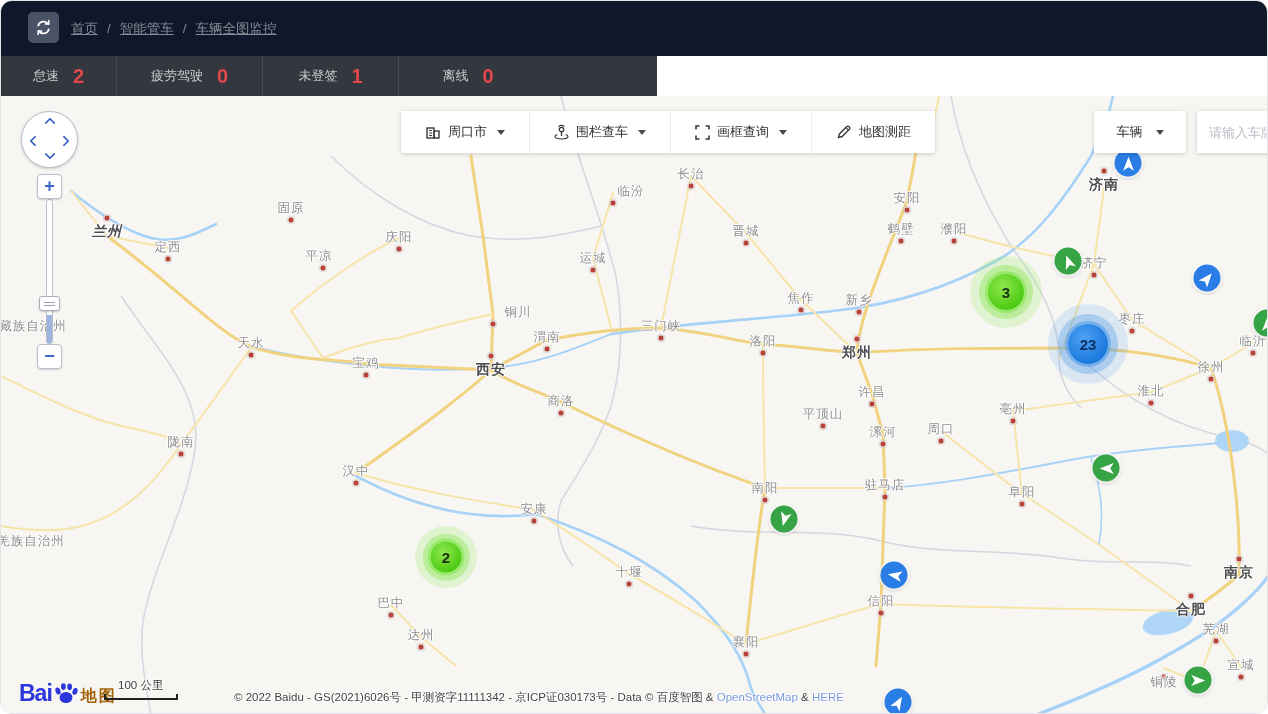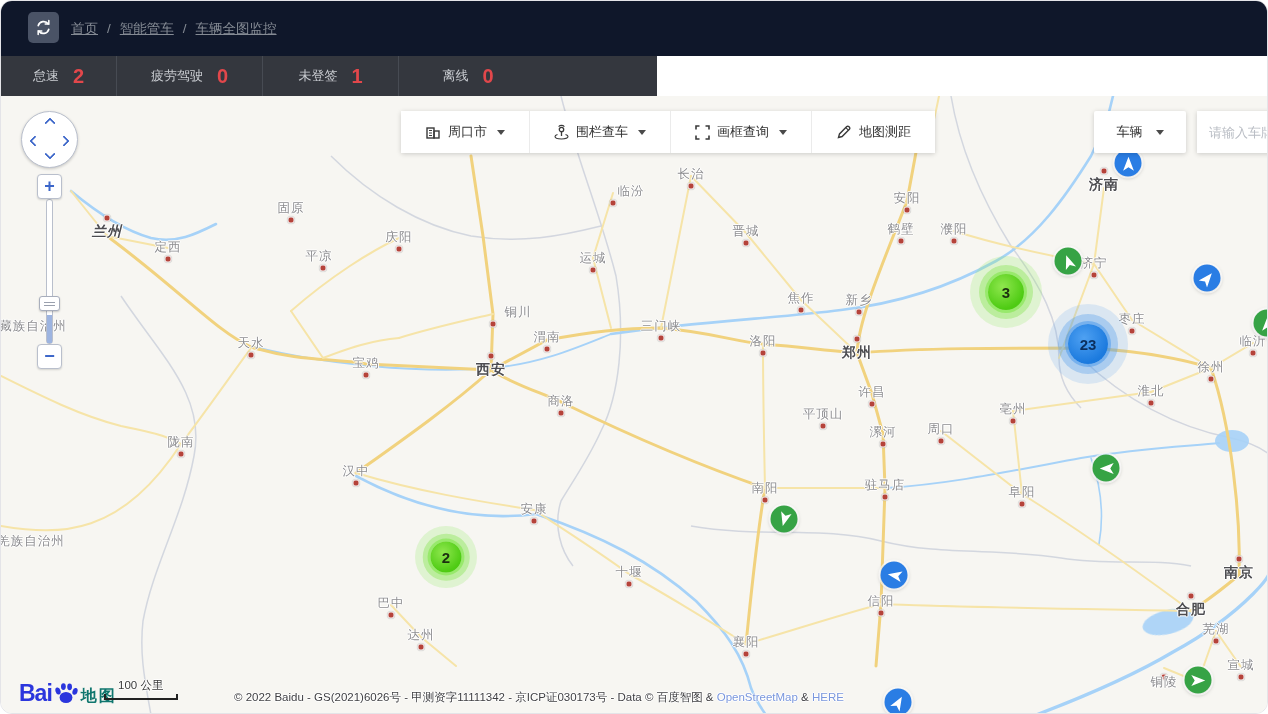--- a/index.html
+++ b/index.html
@@ -101,21 +101,21 @@
   .ztrack .fill { position:absolute; bottom:0; left:0; width:100%; height:28px; background:#9db4e0; }
   .zthumb { position:absolute; left:38px; top:200px; width:21px; height:15px; background:#fff;
             border:1px solid #a8aebc; border-radius:3px; z-index:16; cursor:grab;
             box-shadow:0 1px 2px rgba(0,0,0,.2); }
   .zthumb::before { content:""; position:absolute; left:4px; right:4px; top:5px; border-top:1px solid #9aa0ad;
             box-shadow:0 3px 0 #9aa0ad; }
 
   
   .logo { position:absolute; left:18px; bottom:8px; z-index:8; display:flex; align-items:flex-end; }
   .logo .bai { color:#2b36dd; font-size:23px; font-weight:bold; letter-spacing:-1px; }
-  .logo .ditu { color:#0f766e; font-size:16px; font-weight:bold; margin-left:2px; letter-spacing:2px; }
+  .logo .ditu { color:#a16207; font-size:16px; font-weight:bold; margin-left:2px; letter-spacing:2px; }
   .scale { position:absolute; left:103px; bottom:15px; z-index:8; }
   .scale .txt { font-size:11.5px; color:#3a3a3a; margin-left:14px;
                 text-shadow:1px 0 0 #fff,-1px 0 0 #fff,0 1px 0 #fff,0 -1px 0 #fff; }
   .scale .bar { width:74px; height:6px; border-left:2px solid #222; border-right:2px solid #222;
                 border-bottom:2.5px solid #222; margin-top:1px; }
   .copyright { position:absolute; left:233px; bottom:10px; z-index:8; font-size:11.5px; color:#3f3f42;
                white-space:nowrap; text-shadow:1px 0 0 rgba(255,255,255,.9),-1px 0 0 rgba(255,255,255,.9),0 1px 0 rgba(255,255,255,.9),0 -1px 0 rgba(255,255,255,.9); }
   .copyright a { color:#7a97dd; text-decoration:none; cursor:pointer; }
 </style>
 </head>

